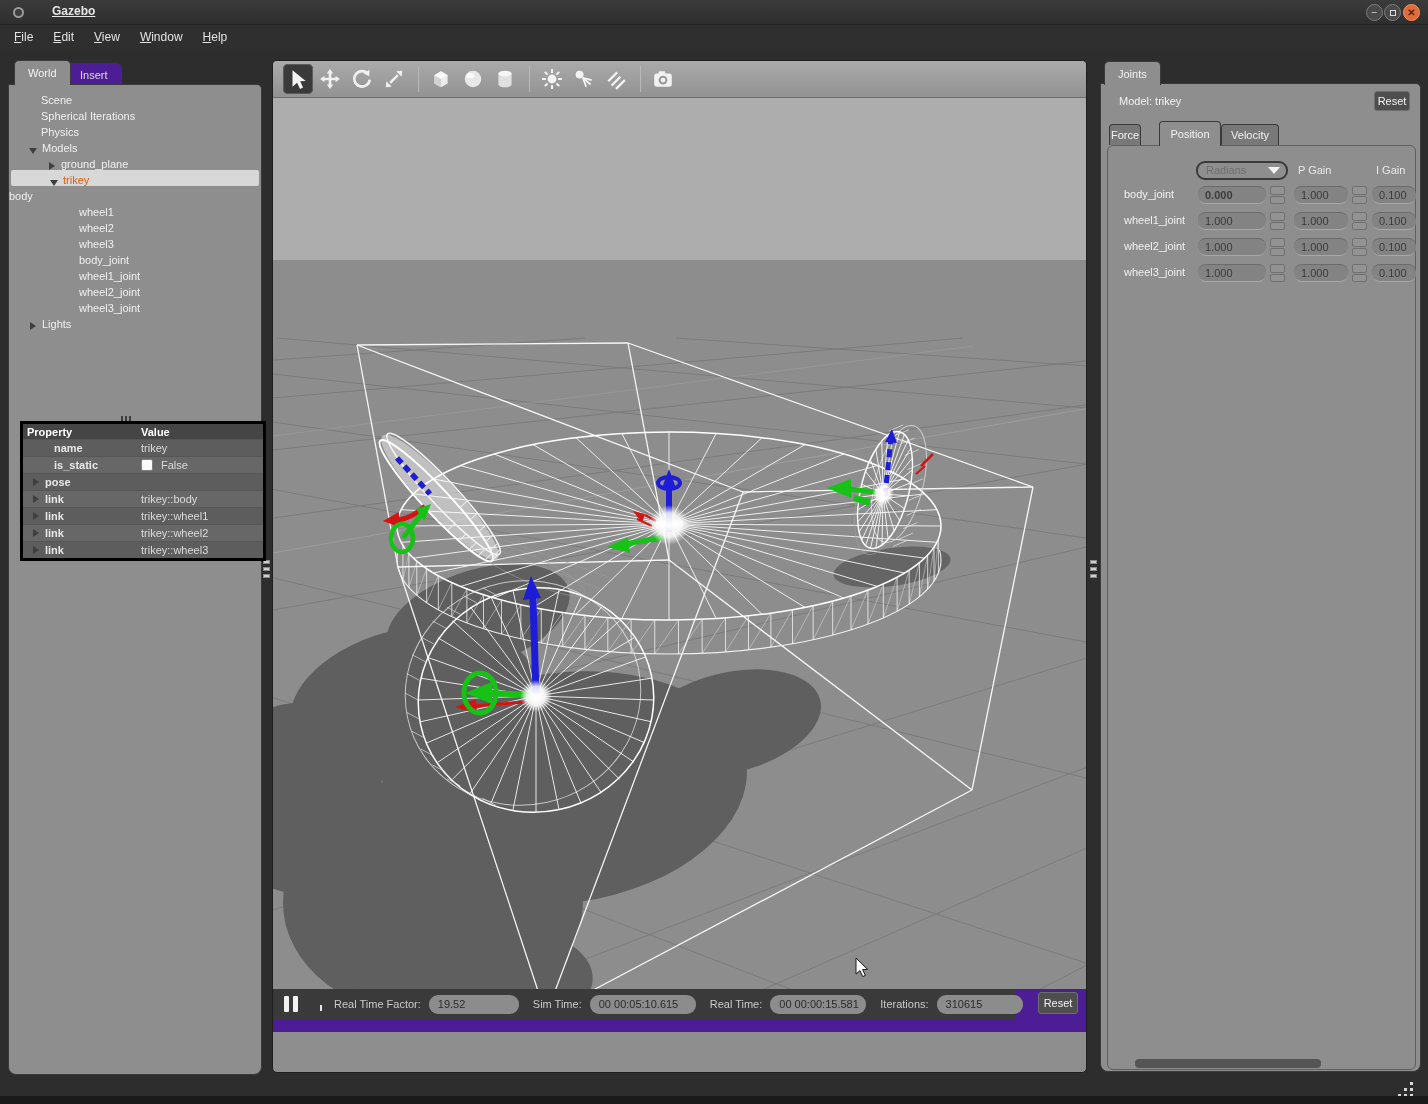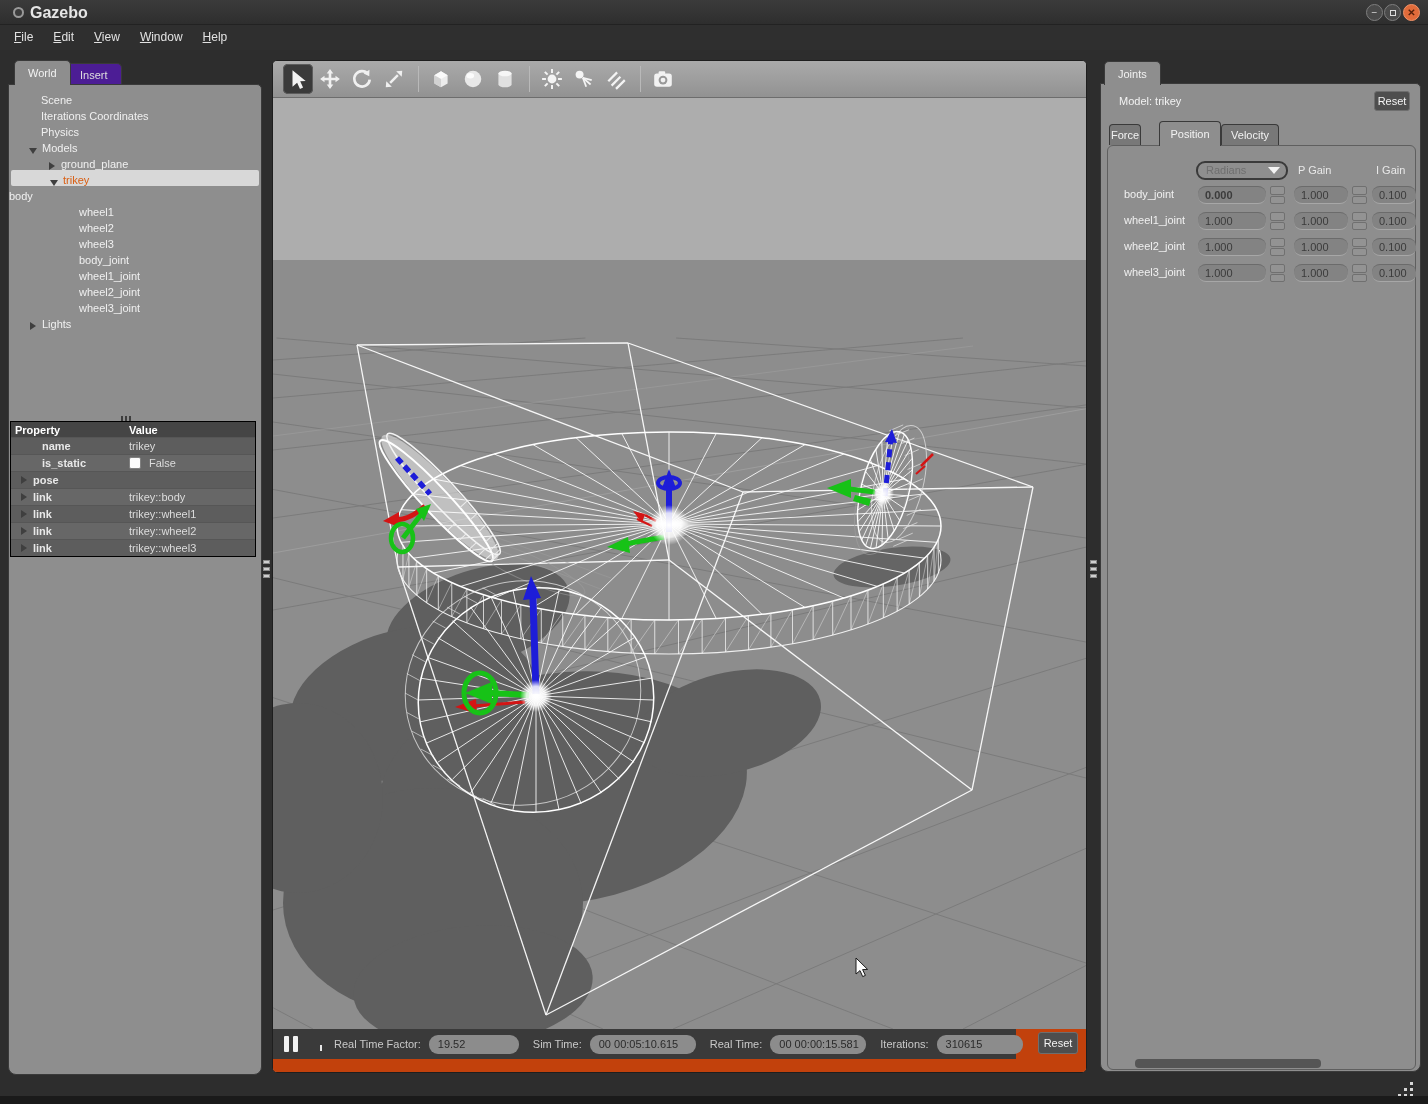--- a/index.html
+++ b/index.html
@@ -6,21 +6,21 @@
   html,body { width:1428px; height:1104px; background:#2d2d2d; overflow:hidden;
     font-family:"Liberation Sans", sans-serif; -webkit-font-smoothing:antialiased; }
   .abs { position:absolute; }
   #window { position:relative; width:1428px; height:1104px; background:#2d2d2d; }
 
   
   #titlebar { left:0; top:0; width:1428px; height:25px;
     background:linear-gradient(#3b3b3b,#2e2e2e); border-bottom:1px solid #222; }
   #app-dot { left:13px; top:7px; width:11px; height:11px; border-radius:50%;
     background:#3c3c3c; border:2px solid #9a9a9a; }
-  #app-title { left:30px; top:4px; color:#e6e6e6; font-size:16px; font-weight:bold; }
+  #app-title { left:52px; top:4px; color:#e6e6e6; font-size:12px; font-weight:bold;text-decoration:underline; }
   .winctl { top:4px; width:17px; height:17px; border-radius:50%; background:#4a4a4a;
     border:1px solid #7e7e7e; color:#dcdcdc; font-size:10px; line-height:15px;
     text-align:center; }
   #btn-close { background:var(--close_button); border-color:#f0946a; color:#55200a; font-weight:bold; }
   #max-glyph { display:inline-block; width:6px; height:6px; border:1.5px solid #dcdcdc; margin-top:4px; }
 
   
   #menubar { left:0; top:25px; width:1428px; height:25px; background:#2f2f2f; }
   .menu-item { display:inline-block; color:#e2e2e2; font-size:12px; padding:5px 10px; cursor:default; }
   .menu-item .accel { text-decoration:underline; }
@@ -43,22 +43,22 @@
   .tree-row.selected .tree-label { color:var(--selection_text); }
   .expander { width:8px; height:8px; margin-right:5px; position:relative; flex:none; }
   .expander.open::before { content:""; position:absolute; left:0; top:2px; border-left:4.5px solid transparent;
     border-right:4.5px solid transparent; border-top:6px solid #3f3f3f; }
   .expander.closed::before { content:""; position:absolute; left:1px; top:0px; border-top:4.5px solid transparent;
     border-bottom:4.5px solid transparent; border-left:6px solid #3f3f3f; }
 
   .vgrip { position:absolute; left:112px; top:331px; display:flex; gap:2px; }
   .vgrip i { width:2px; height:5px; background:#3e3e3e; }
 
-  #prop-table { position:absolute; left:1px; top:336px; width:246px;
-    border:1px solid #000000; font-size:11px; }
+  #prop-table { position:absolute; left:11px; top:336px; width:246px;
+    border:3px solid #000000; font-size:11px; }
   .phead { display:flex; height:15px; background:#454545; color:#fff; font-weight:bold; align-items:center; }
   .phead .pkey { padding-left:4px; }
   .pkey { width:118px; display:flex; align-items:center; }
   .pval { flex:1; display:flex; align-items:center; color:#dcdcdc; }
   .prow { display:flex; height:17px; align-items:center; border-top:1px solid #565656; }
   .prow .pkey { font-weight:bold; color:#e8e8e8; }
   .prow.even { background:#676767; }
   .prow.odd  { background:#5d5d5d; }
   .prow .expander { margin-left:9px; }
   .prow .noexp { padding-left:31px; }
@@ -73,21 +73,21 @@
     display:flex; align-items:center; padding-left:10px; }
   .toolbtn { width:30px; height:30px; border-radius:5px; display:flex;
     align-items:center; justify-content:center; margin-right:2px; }
   .toolbtn.active { background:#3a3a3a; box-shadow:inset 0 0 0 1px #5c5c5c; }
   .toolbtn svg { width:22px; height:22px; }
   .tsep { width:1px; height:26px; background:#6f6f6f; border-right:1px solid #b9b9b9;
     margin:0 7px; }
 
   #scene-box { left:0; top:37px; width:813px; height:931px; }
 
-  #statusbar { left:0; top:968px; width:813px; height:58px; background:#c2410c; }
+  #statusbar { left:0; top:928px; width:813px; height:43px; background:#4c1d95; }
   #timepanel { position:absolute; left:0; top:0; width:743px; height:30px;
     background:var(--dark_bar); display:flex; align-items:center; }
   .pausebar { width:5px; height:16px; background:#f2f2f2; border-radius:1px; }
   #pause-btn { display:flex; gap:4px; margin-left:11px; margin-right:22px; }
   #step-btn { width:6px; height:6px; border:1.5px solid #e8e8e8; background:#555;
     margin-right:12px; margin-top:8px; }
   .slabel { color:#c9c9c9; font-size:11px; margin-right:8px; white-space:nowrap; }
   .sfield { background:#8c8c8c; border-radius:9px; color:#2b2b2b; font-size:11px;
     height:19px; line-height:19px; padding:0 9px; margin-right:14px; white-space:nowrap; }
   #world-reset { position:absolute; right:8px; top:3px; width:40px; height:22px;
@@ -153,21 +153,21 @@
 
   <div class="abs" id="left-wrap">
     <div class="tab active" id="tab-world">World</div>
     <div class="tab" id="tab-insert">Insert</div>
     <div class="abs" id="left-body">
       <div id="world-tree">
           <div class="tree-row" style="padding-left: 32px;">
             <span class="tree-label">Scene</span>
           </div>
           <div class="tree-row" style="padding-left: 32px;">
-            <span class="tree-label">Iterations Coordinates</span>
+            <span class="tree-label">Spherical Iterations</span>
           </div>
           <div class="tree-row" style="padding-left: 32px;">
             <span class="tree-label">Physics</span>
           </div>
           <div class="tree-row" style="padding-left: 20px;">
             <span class="expander open"></span>
             <span class="tree-label">Models</span>
           </div>
           <div class="tree-row" style="padding-left: 39px;">
             <span class="expander closed"></span>

